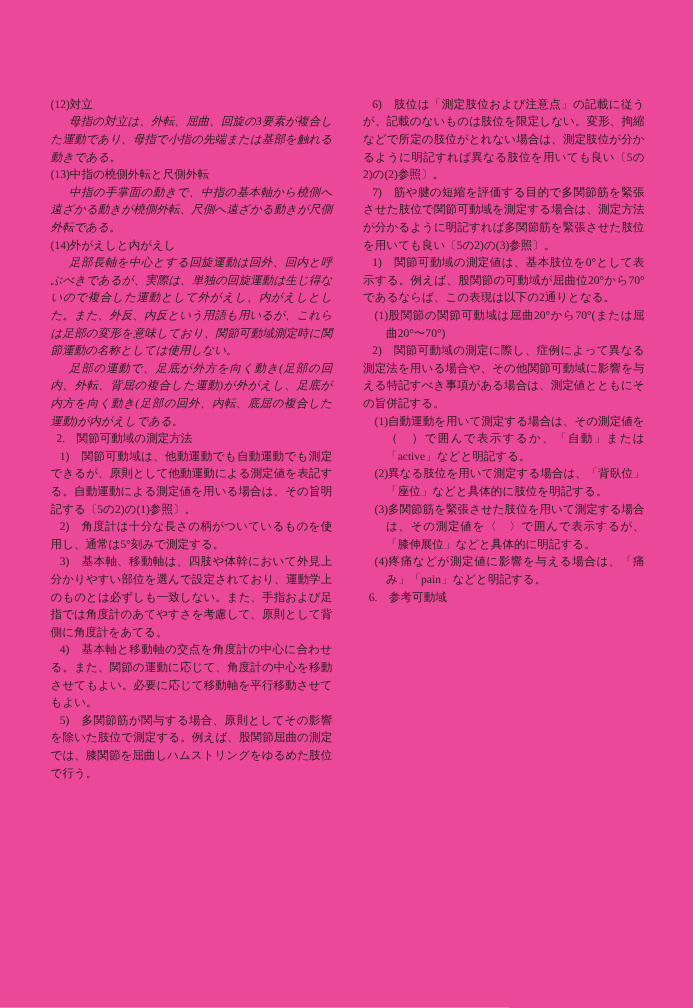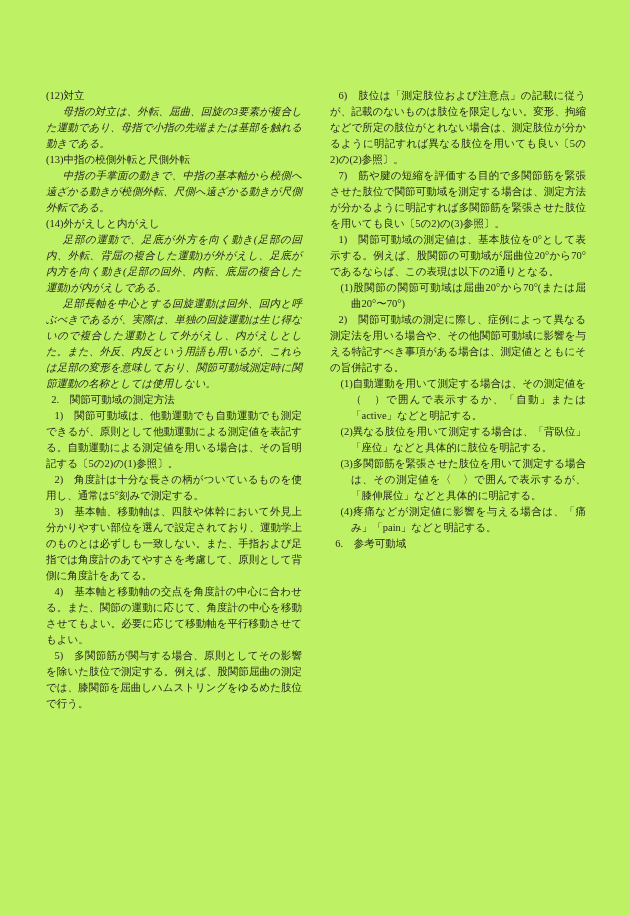--- a/index.html
+++ b/index.html
@@ -4,21 +4,21 @@
 <style>
   html, body { margin: 0; padding: 0; }
   body {
     width: 630px; height: 916px;
     background: #e8e6e1;
     font-family: "Liberation Serif", "DejaVu Serif", serif;
   }
   .page {
     width: 630px; height: 916px;
     box-sizing: border-box;
-    background: #bef264;
+    background: #ec4899;
     padding: 88px 44px 0 46px;
     color: #221f1b;
     font-size: 10.5px;
     line-height: 16px;
     overflow: hidden;
   }
   .columns { display: flex; gap: 28px; }
   .col { flex: 1; min-width: 0; text-align: justify; }
   .col p { margin: 0; }
   .label { text-indent: 0; }
@@ -32,22 +32,22 @@
 
 <div class="page">
   <div class="columns">
 
     <div class="col">
       <p class="label">(12)対立</p>
       <p class="p">母指の対立は、外転、屈曲、回旋の3要素が複合した運動であり、母指で小指の先端または基部を触れる動きである。</p>
       <p class="label">(13)中指の橈側外転と尺側外転</p>
       <p class="p">中指の手掌面の動きで、中指の基本軸から橈側へ遠ざかる動きが橈側外転、尺側へ遠ざかる動きが尺側外転である。</p>
       <p class="label">(14)外がえしと内がえし</p>
+      <p class="p">足部長軸を中心とする回旋運動は回外、回内と呼ぶべきであるが、実際は、単独の回旋運動は生じ得ないので複合した運動として外がえし、内がえしとした。また、外反、内反という用語も用いるが、これらは足部の変形を意味しており、関節可動域測定時に関節運動の名称としては使用しない。</p>
       <p class="p">足部の運動で、足底が外方を向く動き(足部の回内、外転、背屈の複合した運動)が外がえし、足底が内方を向く動き(足部の回外、内転、底屈の複合した運動)が内がえしである。</p>
-      <p class="p">足部長軸を中心とする回旋運動は回外、回内と呼ぶべきであるが、実際は、単独の回旋運動は生じ得ないので複合した運動として外がえし、内がえしとした。また、外反、内反という用語も用いるが、これらは足部の変形を意味しており、関節可動域測定時に関節運動の名称としては使用しない。</p>
       <p class="h">2.　関節可動域の測定方法</p>
       <p class="num">1)　関節可動域は、他動運動でも自動運動でも測定できるが、原則として他動運動による測定値を表記する。自動運動による測定値を用いる場合は、その旨明記する〔5の2)の(1)参照〕。</p>
       <p class="num">2)　角度計は十分な長さの柄がついているものを使用し、通常は5°刻みで測定する。</p>
       <p class="num">3)　基本軸、移動軸は、四肢や体幹において外見上分かりやすい部位を選んで設定されており、運動学上のものとは必ずしも一致しない。また、手指および足指では角度計のあてやすさを考慮して、原則として背側に角度計をあてる。</p>
       <p class="num">4)　基本軸と移動軸の交点を角度計の中心に合わせる。また、関節の運動に応じて、角度計の中心を移動させてもよい。必要に応じて移動軸を平行移動させてもよい。</p>
       <p class="num">5)　多関節筋が関与する場合、原則としてその影響を除いた肢位で測定する。例えば、股関節屈曲の測定では、膝関節を屈曲しハムストリングをゆるめた肢位で行う。</p>
     </div>
 
     <div class="col">
       <p class="num">6)　肢位は「測定肢位および注意点」の記載に従うが、記載のないものは肢位を限定しない。変形、拘縮などで所定の肢位がとれない場合は、測定肢位が分かるように明記すれば異なる肢位を用いても良い〔5の2)の(2)参照〕。</p>

